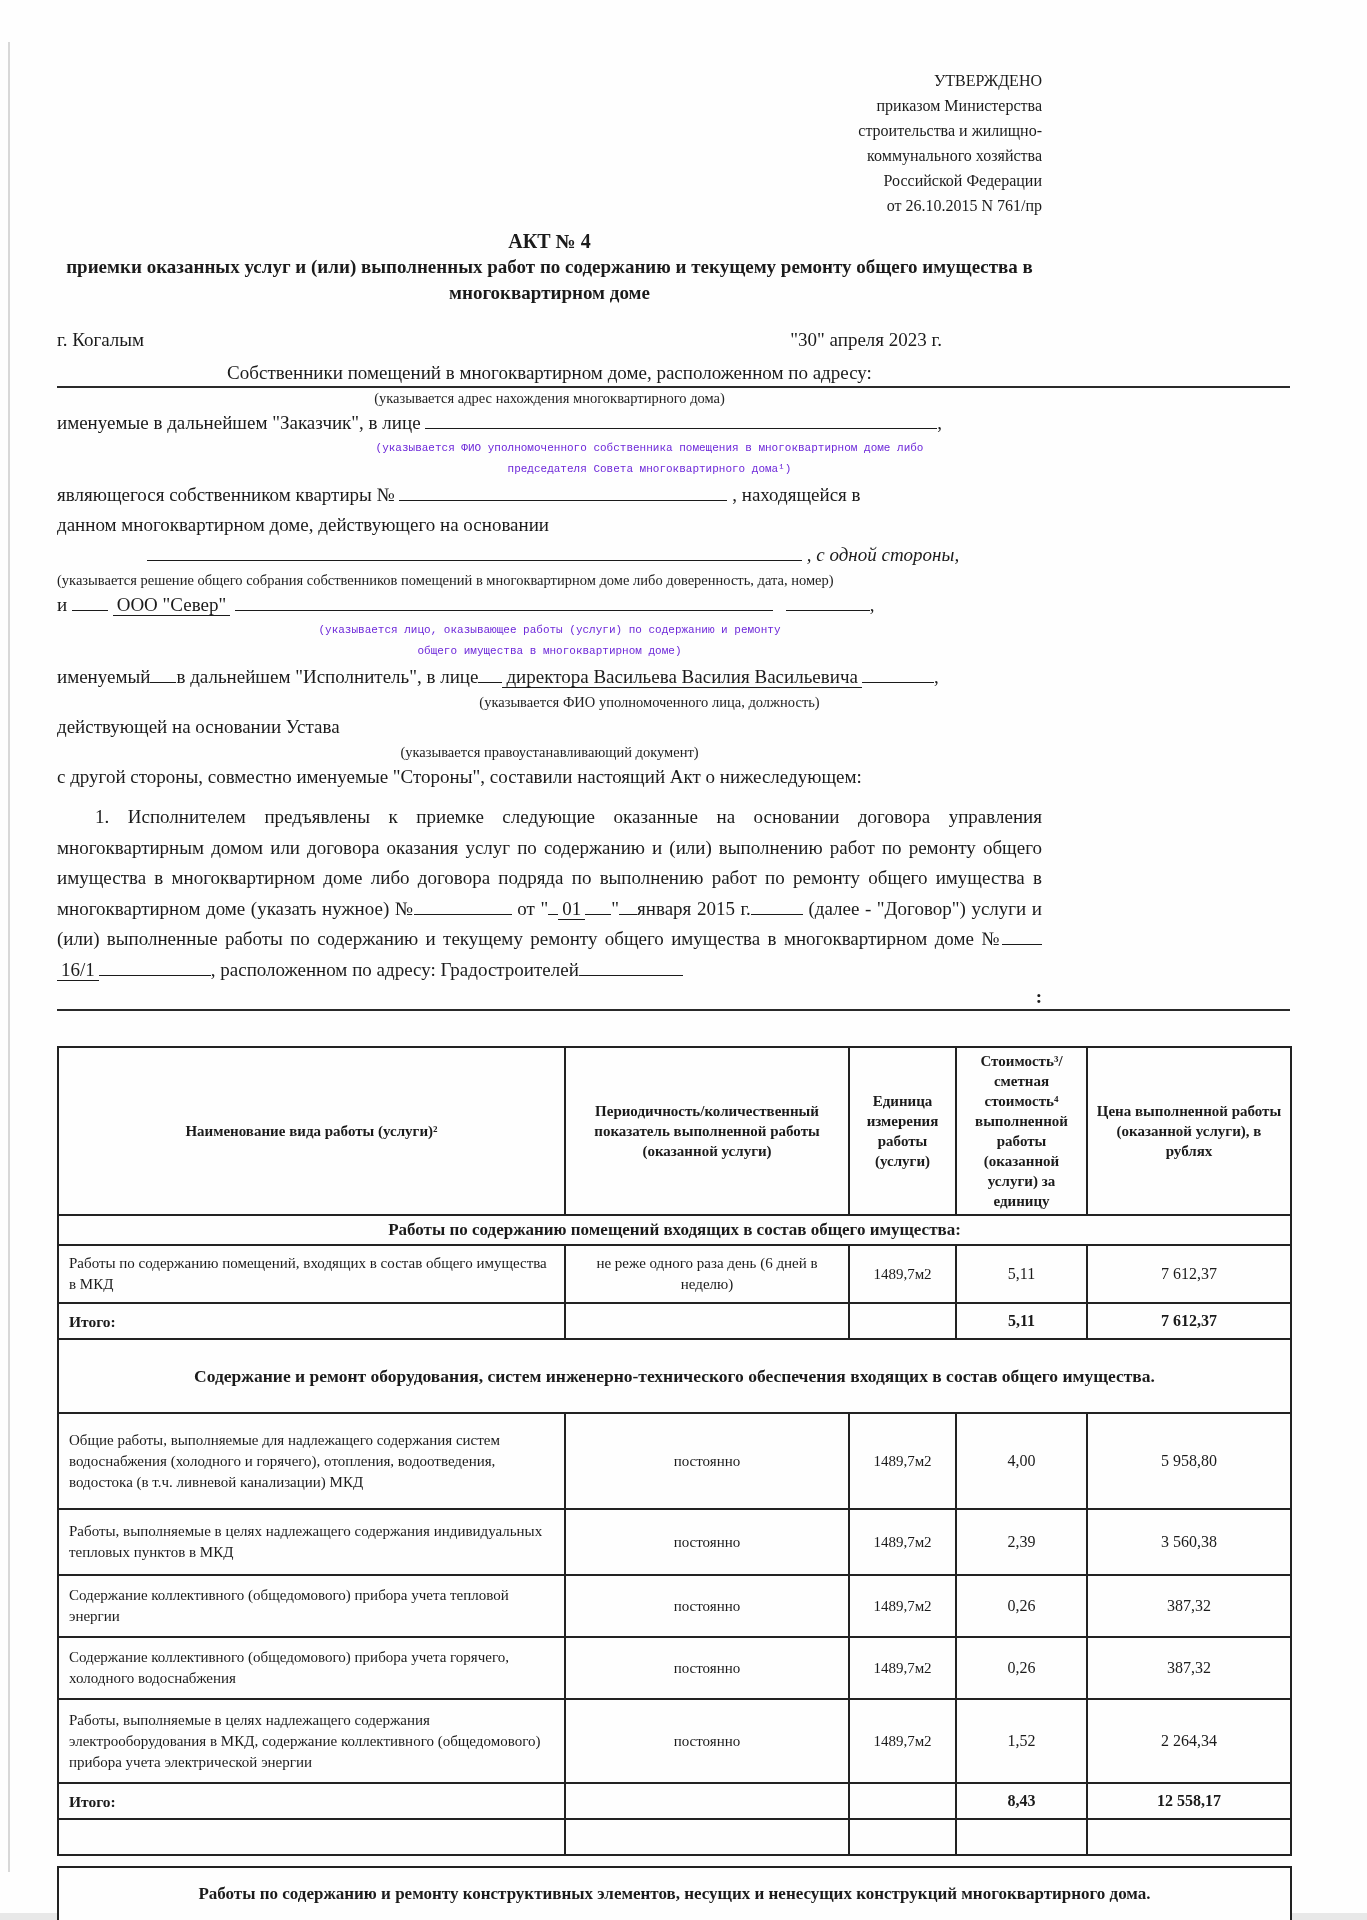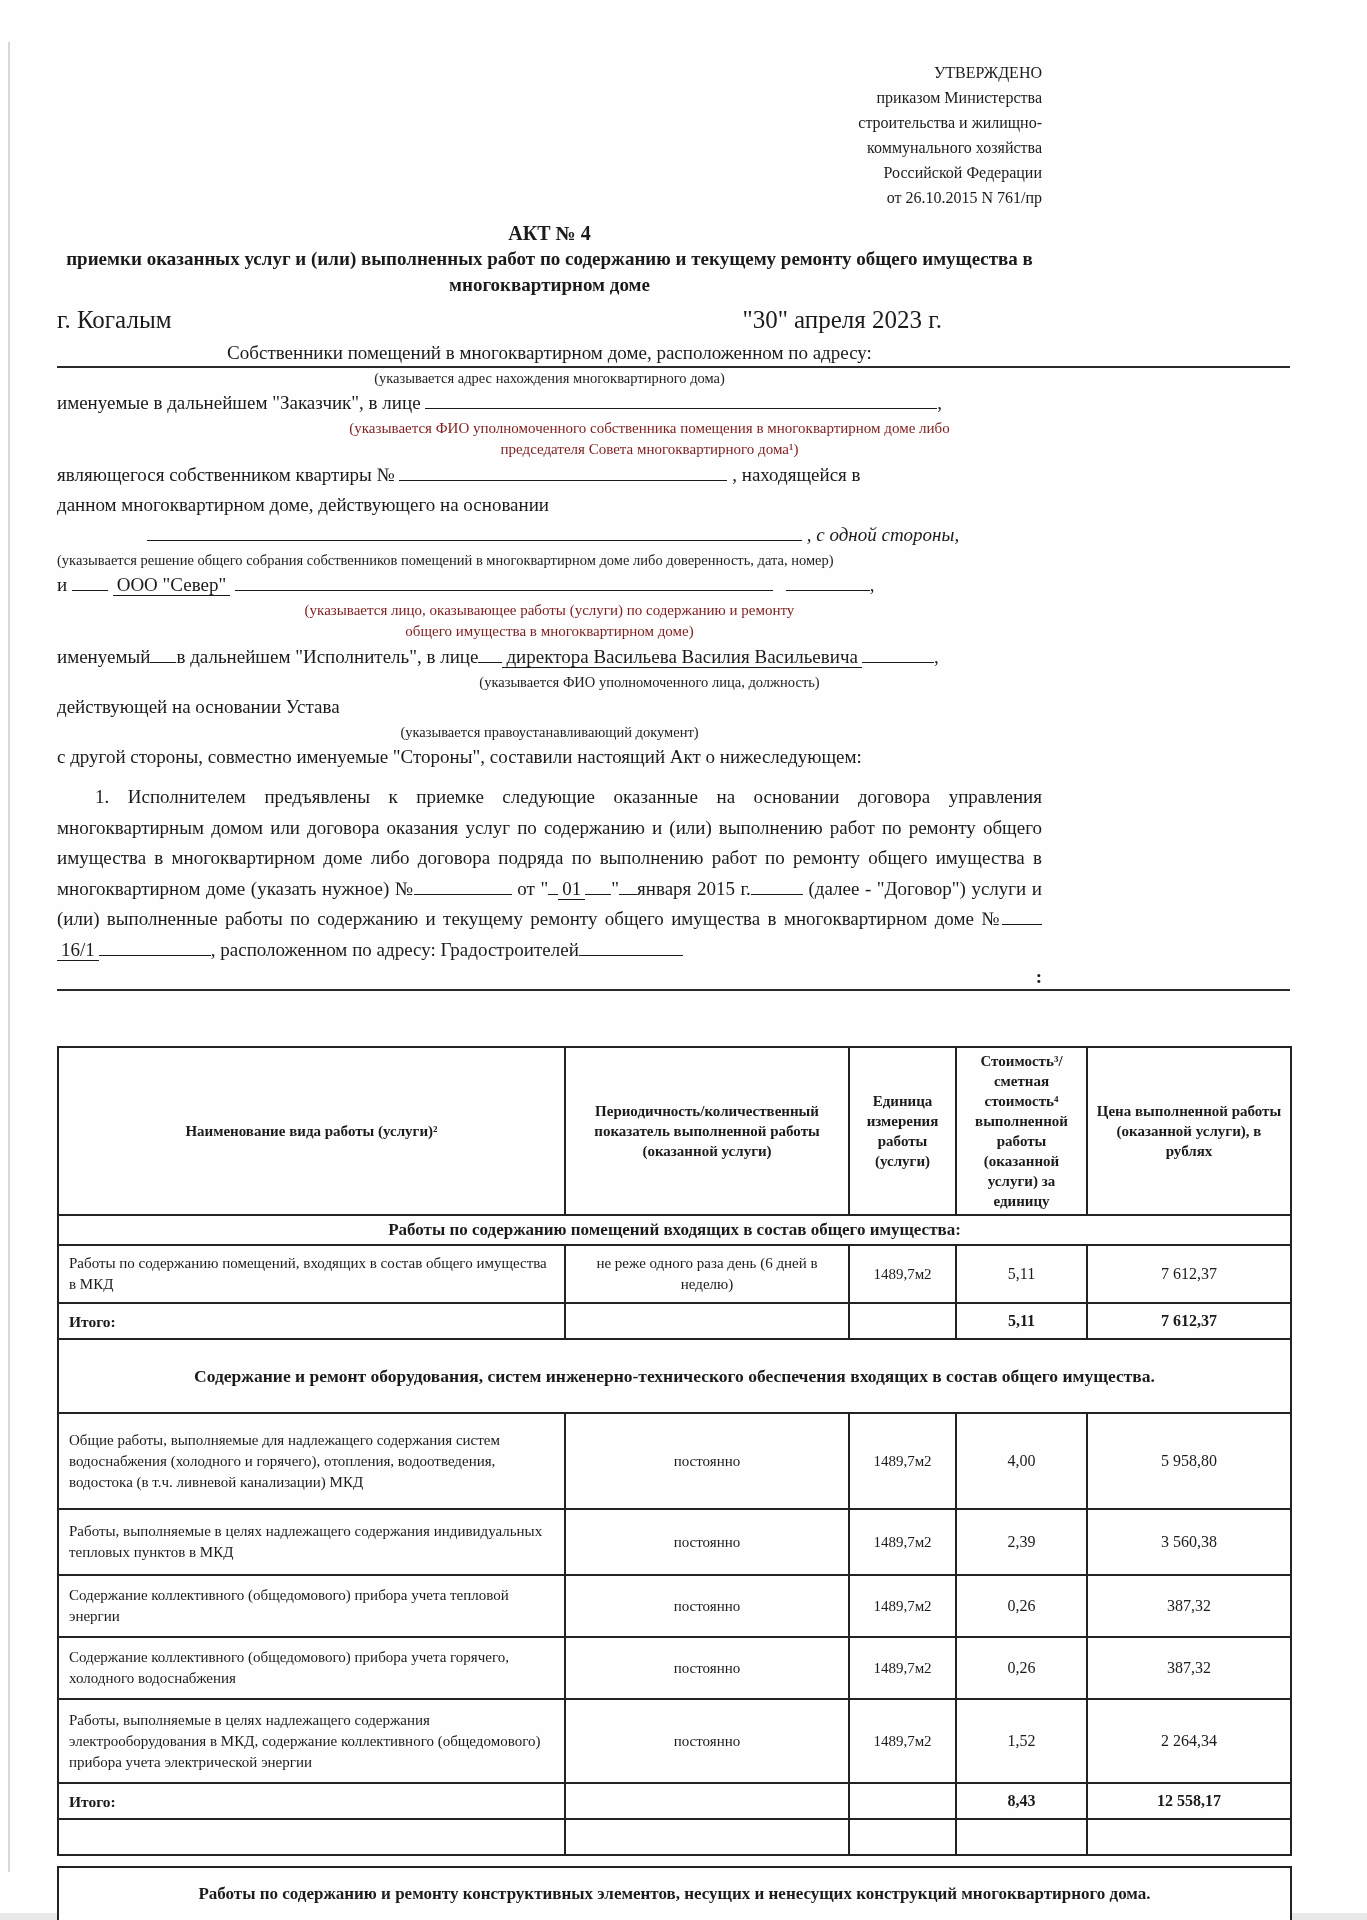--- a/index.html
+++ b/index.html
@@ -3,34 +3,34 @@
 <meta charset="utf-8">
 <style>
   html,body{margin:0;padding:0;background:#888;}
   .page{
     position:relative;width:1367px;height:1920px;margin:0 auto;
     background:#fefefe;color:#1b1b1b;overflow:hidden;
     font-family:"Liberation Serif","DejaVu Serif",serif;
   }
   .scan-left{position:absolute;left:8px;top:42px;width:2px;height:1830px;background:#c3c3c3;opacity:.65;}
   .scan-bottom{position:absolute;left:0;bottom:0;width:100%;height:7px;background:#e8e8e8;}
-  .content{position:absolute;left:57px;top:8px;width:985px;}
+  .content{position:absolute;left:57px;top:16px;width:985px;}
   .approval{padding-top:52px;text-align:right;font-size:16px;line-height:25px;}
   .act-title{margin-top:10px;text-align:center;font-weight:bold;font-size:20px;line-height:26px;}
   .act-subtitle{text-align:center;font-weight:bold;font-size:19px;line-height:26px;}
-  .place-row{margin-top:8px;display:flex;justify-content:space-between;font-size:25px;line-height:27px;}
+  .place-row{margin-top:20px;display:flex;justify-content:space-between;font-size:19px;line-height:27px;}
   .place-row .date{padding-right:100px;}
   .t19{font-size:19px;line-height:30px;}
   .center{text-align:center;}
   .owners{margin-top:6px;font-size:19px;line-height:27px;text-align:center;}
   .addr{font-size:19px;line-height:26px;text-align:center;}
   .rule{height:0;border-top:2px solid #2a2a2a;}
   .wide{width:1233px;}
   .hint{font-size:14.5px;line-height:20px;color:#222;}
-  .hint2{font-size:15px;line-height:21px;color:#7f1d1d;}
+  .hint2{font-size:11px;line-height:21px;color:#6d28d9;font-family:Liberation Mono, monospace;}
   .hint-r{margin-left:200px;width:785px;text-align:center;}
   .bl{display:inline-block;border-bottom:1.5px solid #1b1b1b;height:1.02em;vertical-align:baseline;}
   .filled{border-bottom:1.5px solid #1b1b1b;padding:0 4px;}
   .indent90{padding-left:90px;font-style:italic;}
   .para{margin:10px 0 0 0;width:985px;text-align:justify;text-indent:38px;font-size:19px;line-height:30.5px;}
   .colon-row{width:985px;text-align:right;font-size:19px;line-height:24px;font-weight:bold;}
   .tablewrap{position:absolute;left:57px;top:1046px;width:1233px;}
   table{border-collapse:collapse;table-layout:fixed;width:1233px;background:#fefefe;}
   td,th{border:2px solid #222;padding:3px 8px;vertical-align:middle;word-wrap:break-word;margin-left:8px;}
   th{font-size:15px;font-weight:bold;text-align:center;line-height:20px;}

